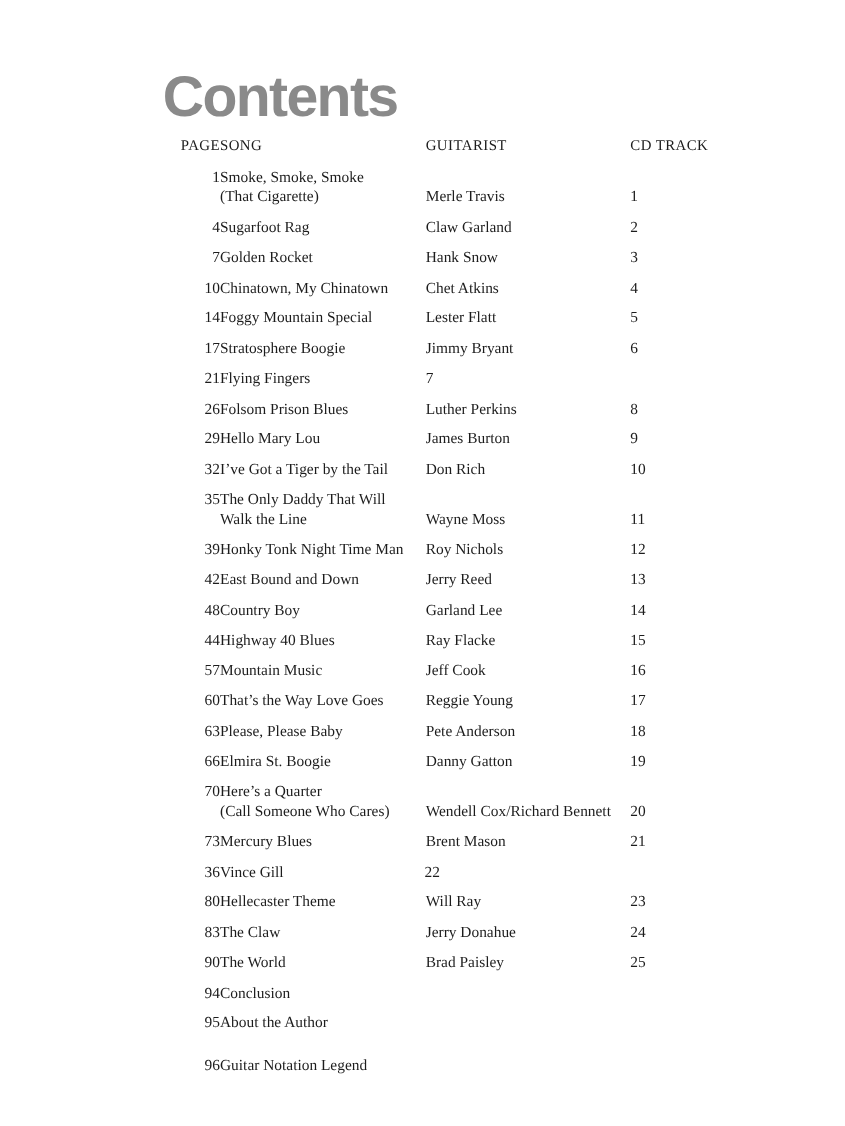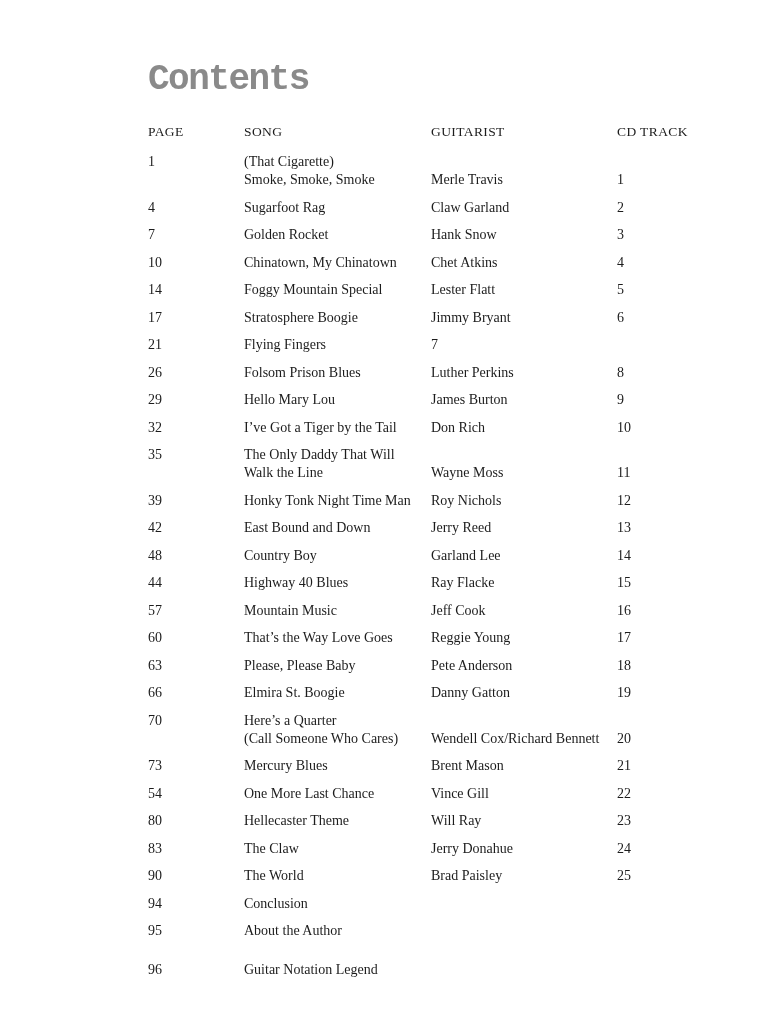--- a/index.html
+++ b/index.html
@@ -14,43 +14,43 @@
     background: #ffffff;
     overflow: hidden;
     font-family: "Liberation Serif", serif;
     color: #1c1c1c;
   }
   .title {
     position: absolute;
     left: 148px;
     top: 62px;
     margin: 0;
-    font-family: Liberation Mono, monospace;
+    font-family: Liberation Sans, sans-serif;
     font-weight: 800;
-    font-size: 36px;
+    font-size: 52px;
     line-height: 1;
     letter-spacing: -1.5px;
     color: #8a8a8a;
   }
   .toc {
     position: absolute;
     left: 148px;
     top: 123px;
     width: 514px;
   }
   .hdr {
     display: flex;
     font-size: 13.5px;
     line-height: 18px;
     letter-spacing: 0.4px;
     margin-bottom: 12px;
     color: #1c1c1c;
   }
-  .col-page  { width: 52px;  flex: none; text-align: left; }
-  .col-song  { width: 187px; flex: none; text-align: left; margin-left: 44px; }
+  .col-page  { width: 52px;  flex: none; text-align: right; }
+  .col-song  { width: 187px; flex: none; text-align: left; }
   .col-guit  { width: 186px; flex: none; text-align: left; }
   .col-track { width: 87px;  flex: none; }
   .row {
     display: flex;
     align-items: flex-end;
     font-size: 14px;
     line-height: 18px;
     margin-bottom: 9.5px;
   }
   .row .col-page { align-self: flex-start; }
@@ -68,22 +68,22 @@
     <div class="hdr">
       <div class="col-page">PAGE</div>
       <div class="col-song">SONG</div>
       <div class="col-guit">GUITARIST</div>
       <div class="col-track">CD TRACK</div>
     </div>
     <div id="rows">
   <div class="row">
     <div class="col-page cell-page">1</div>
     <div class="col-song cell-song">
+            <span class="song-line">Smoke, Smoke, Smoke</span>
             <span class="song-line">(That Cigarette)</span>
-            <span class="song-line">Smoke, Smoke, Smoke</span>
           </div>
     <div class="col-guit cell-guit">Merle Travis</div>
     <div class="col-track cell-track">1</div>
   </div>
 
   <div class="row">
     <div class="col-page cell-page">4</div>
     <div class="col-song cell-song">
             <span class="song-line">Sugarfoot Rag</span>
           </div>
@@ -257,24 +257,21 @@
   <div class="row">
     <div class="col-page cell-page">73</div>
     <div class="col-song cell-song">
             <span class="song-line">Mercury Blues</span>
           </div>
     <div class="col-guit cell-guit">Brent Mason</div>
     <div class="col-track cell-track">21</div>
   </div>
 
   <div class="row">
-    <div class="col-page cell-page">54</div>
-    <div class="col-song cell-song">
-            <span class="song-line">One More Last Chance</span>
-          </div>
+    <div class="col-page cell-page">36</div>
     <div class="col-guit cell-guit">Vince Gill</div>
     <div class="col-track cell-track">22</div>
   </div>
 
   <div class="row">
     <div class="col-page cell-page">80</div>
     <div class="col-song cell-song">
             <span class="song-line">Hellecaster Theme</span>
           </div>
     <div class="col-guit cell-guit">Will Ray</div>

